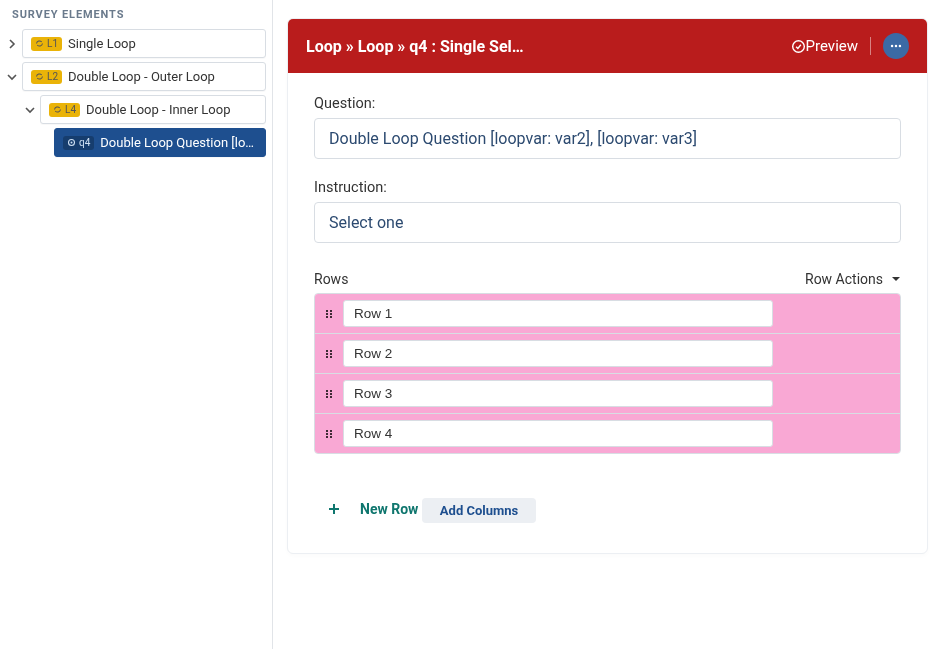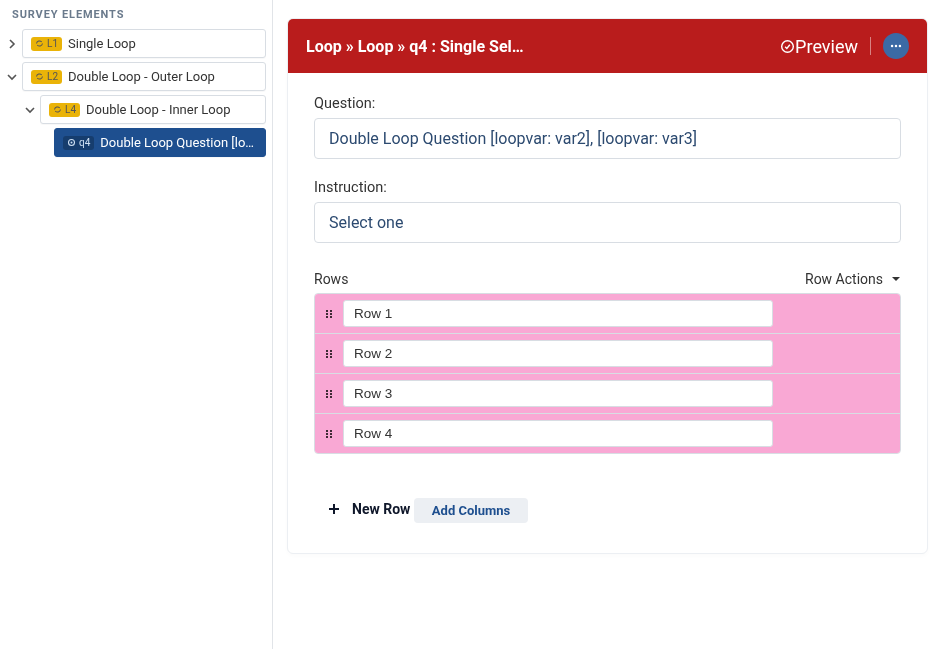--- a/index.html
+++ b/index.html
@@ -118,21 +118,21 @@
   .header-actions {
     display: flex;
     align-items: center;
     gap: 12px;
   }
   .preview-btn {
     display: inline-flex;
     align-items: center;
     gap: 0;
     color: #fff;
-    font-size: 18px;
+    font-size: 15px;
     cursor: pointer;
   }
   .preview-btn svg { width: 15px; height: 15px; }
   .vdiv { width:1px; height:18px; background: rgba(255,255,255,0.45); }
   .more-btn {
     width: 26px; height: 26px;
     border-radius: 50%;
     background: #3b6aa5;
     display:flex;align-items:center;justify-content:center;
     cursor:pointer;
@@ -189,23 +189,23 @@
   .row-input-wrap { flex:1; padding:6px 6px 6px 0; }
   .row-input {
     width: 78%;
     border:1px solid #d8dde3;
     border-radius:3px;
     padding:5px 10px;
     font-size:13.5px;
     color:#333;
   }
   .new-row {
-    display:inline-flex;align-items:center;gap:12px;
+    display:inline-flex;align-items:center;gap:20px;
     margin-top:14px;
-    color:#0f172a;
+    color:#0f766e;
     font-weight:700;
     font-size:14px;
     cursor:pointer;
     padding-left: 14px;
   }
   .new-row svg { width:12px;height:12px;stroke:#1e4f8f; }
   .add-cols {
     margin-top: 44px;
     display:inline-block;
     background:#eceff3;

